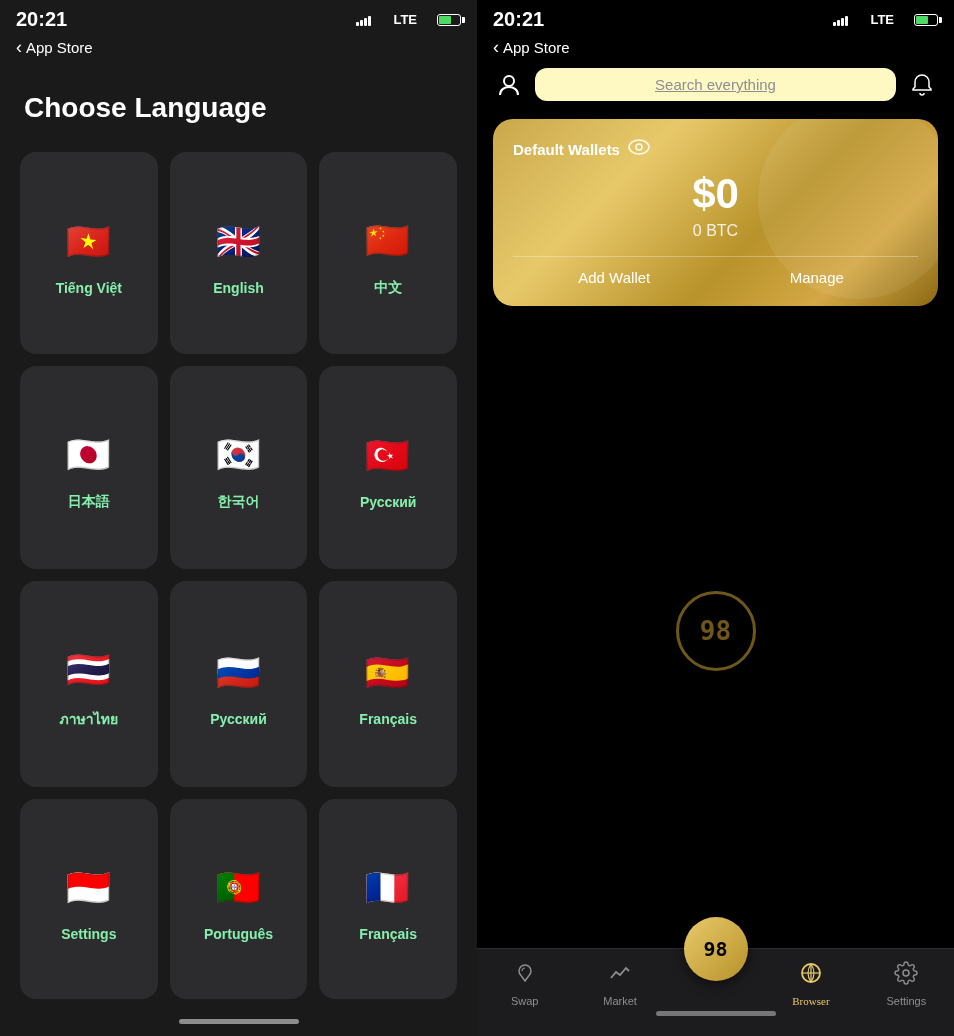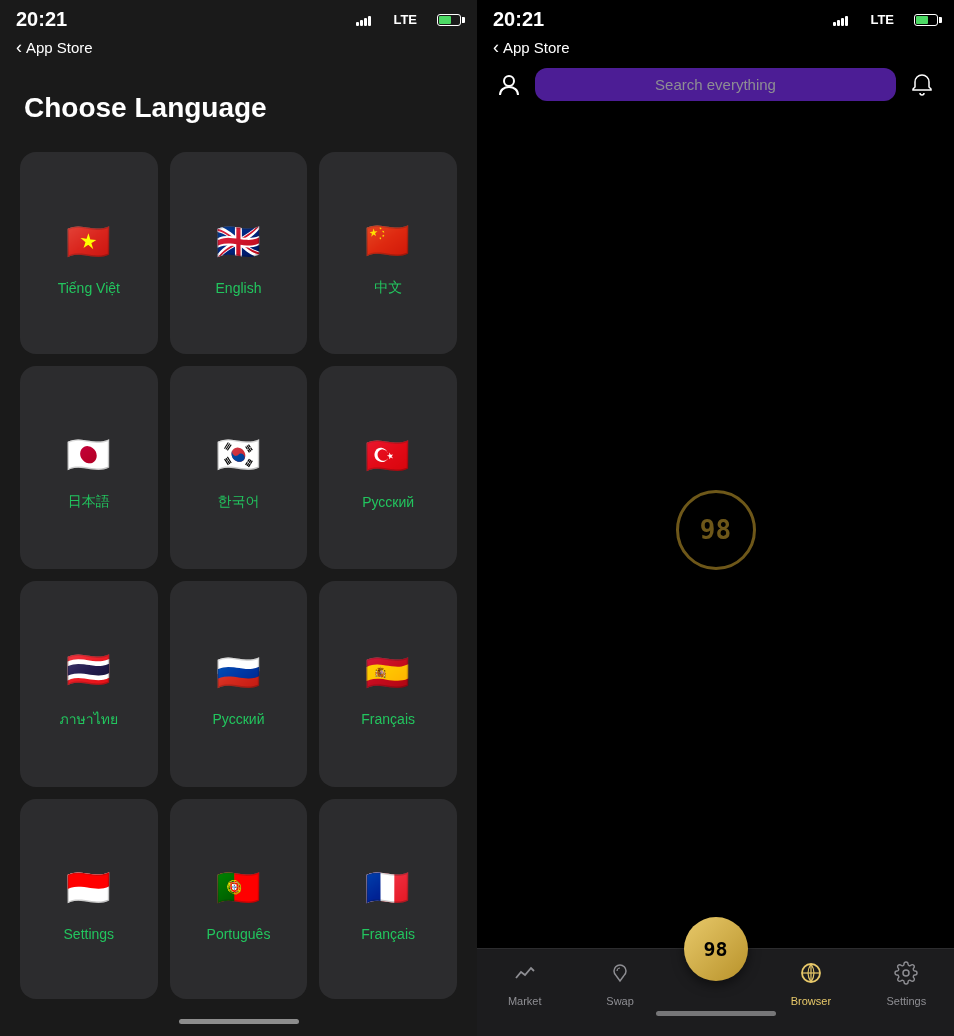--- a/index.html
+++ b/index.html
@@ -85,23 +85,24 @@
       height: 56px;
       border-radius: 50%;
       overflow: hidden;
       display: flex;
       align-items: center;
       justify-content: center;
       font-size: 36px;
     }
 
     .lang-label {
-      color: #22c55e;
+      color: #86efac;
       font-size: 14px;
       text-align: center;
+      font-weight: bold;
     }
 
     .home-indicator-left {
       width: 120px; height: 5px; background: #fff; border-radius: 3px;
       margin: 8px auto 12px;
       opacity: 0.5;
     }
 
     
     .right-panel {
@@ -137,26 +138,27 @@
     }
 
     .user-icon {
       width: 32px; height: 32px;
       display: flex; align-items: center; justify-content: center;
       color: #fff; font-size: 22px;
     }
 
     .search-bar {
       flex: 1;
-      background: #4c1d95;
+      background: #fef9c3;
       border-radius: 12px;
       padding: 8px 14px;
       color: #8e8e93;
       font-size: 15px;
       text-align: center;
+      text-decoration: underline;
     }
 
     .bell-icon {
       width: 32px; height: 32px;
       display: flex; align-items: center; justify-content: center;
       color: #fff; font-size: 22px;
     }
 
     
     .wallet-card {
@@ -414,61 +416,78 @@
       <span style="color:#8e8e93;">Search everything</span>
     </div>
     <div class="bell-icon">
       <svg width="24" height="24" viewBox="0 0 24 24" fill="none">
         <path d="M12 2C8.13 2 5 5.13 5 9v5l-2 2v1h18v-1l-2-2V9c0-3.87-3.13-7-7-7z" stroke="white" stroke-width="1.5" fill="none"></path>
         <path d="M10 20c0 1.1.9 2 2 2s2-.9 2-2" stroke="white" stroke-width="1.5" fill="none"></path>
       </svg>
     </div>
   </div>
 
+  <div class="wallet-card">
+    <div class="wallet-card-header">
+      <span style="color:#fff;font-size:15px;font-weight:600;">Default Wallets</span>
+      <span class="eye-icon">
+        <svg width="22" height="16" viewBox="0 0 22 16" fill="none">
+          <ellipse cx="11" cy="8" rx="10" ry="7" stroke="white" stroke-width="1.5"></ellipse>
+          <circle cx="11" cy="8" r="3" stroke="white" stroke-width="1.5"></circle>
+        </svg>
+      </span>
+    </div>
+    <div class="wallet-amount">$0</div>
+    <div class="wallet-btc">0 BTC</div>
+    <div class="wallet-actions">
+      <div class="wallet-action-btn">Add Wallet</div>
+      <div class="wallet-action-btn">Manage</div>
+    </div>
+  </div>
 
   <div class="middle-content">
     <div class="app-logo-center">
       <div class="logo-inner" style="font-size:26px;color:#b8922a;font-weight:900;font-family:monospace;">98</div>
     </div>
   </div>
 
   <div class="tab-bar">
     <div class="tab-center-btn">
       <div class="tab-center-logo" style="font-size:20px;color:#000;font-weight:900;font-family:monospace;">98</div>
     </div>
     <div class="tab-items">
-      <div class="tab-item">
-        <span class="tab-icon">
-          <svg width="24" height="24" viewBox="0 0 24 24" fill="none">
-            <polyline points="3,17 8,11 12,14 18,7 21,10" stroke="#8e8e93" stroke-width="1.8" fill="none"></polyline>
-          </svg>
-        </span>
-        <span class="tab-label">Market</span>
-      </div>
       <div class="tab-item">
         <span class="tab-icon">
           <svg width="24" height="24" viewBox="0 0 24 24" fill="none">
             <path d="M12 4C8.69 4 6 6.69 6 10c0 2 .94 3.8 2.4 5L12 20l3.6-5C17.06 13.8 18 12 18 10c0-3.31-2.69-6-6-6z" stroke="#8e8e93" stroke-width="1.5" fill="none"></path>
             <path d="M9 10c0-1.66 1.34-3 3-3" stroke="#8e8e93" stroke-width="1.2"></path>
           </svg>
         </span>
         <span class="tab-label">Swap</span>
+      </div>
+      <div class="tab-item">
+        <span class="tab-icon">
+          <svg width="24" height="24" viewBox="0 0 24 24" fill="none">
+            <polyline points="3,17 8,11 12,14 18,7 21,10" stroke="#8e8e93" stroke-width="1.8" fill="none"></polyline>
+          </svg>
+        </span>
+        <span class="tab-label">Market</span>
       </div>
       <div class="tab-item tab-center-space" style="visibility:hidden;"></div>
       <div class="tab-item">
         <span class="tab-icon">
           <svg width="24" height="24" viewBox="0 0 24 24" fill="none">
             <circle cx="12" cy="12" r="9" stroke="#e8c96a" stroke-width="1.8"></circle>
             <line x1="12" y1="3" x2="12" y2="21" stroke="#e8c96a" stroke-width="1.2"></line>
             <line x1="3" y1="12" x2="21" y2="12" stroke="#e8c96a" stroke-width="1.2"></line>
             <path d="M12 3c-2 3-3 5.5-3 9s1 6 3 9" stroke="#e8c96a" stroke-width="1.2" fill="none"></path>
             <path d="M12 3c2 3 3 5.5 3 9s-1 6-3 9" stroke="#e8c96a" stroke-width="1.2" fill="none"></path>
           </svg>
         </span>
-        <span class="tab-label active" style="color:#e8c96a;">Browser</span>
+        <span class="tab-label active" style="color:#e8c96a;font-family:Liberation Serif, serif;">Browser</span>
       </div>
       <div class="tab-item">
         <span class="tab-icon">
           <svg width="24" height="24" viewBox="0 0 24 24" fill="none">
             <circle cx="12" cy="12" r="3" stroke="#8e8e93" stroke-width="1.5"></circle>
             <path d="M19.4 15a1.65 1.65 0 0 0 .33 1.82l.06.06a2 2 0 0 1 0 2.83 2 2 0 0 1-2.83 0l-.06-.06a1.65 1.65 0 0 0-1.82-.33 1.65 1.65 0 0 0-1 1.51V21a2 2 0 0 1-2 2 2 2 0 0 1-2-2v-.09A1.65 1.65 0 0 0 9 19.4a1.65 1.65 0 0 0-1.82.33l-.06.06a2 2 0 0 1-2.83 0 2 2 0 0 1 0-2.83l.06-.06A1.65 1.65 0 0 0 4.68 15a1.65 1.65 0 0 0-1.51-1H3a2 2 0 0 1-2-2 2 2 0 0 1 2-2h.09A1.65 1.65 0 0 0 4.6 9a1.65 1.65 0 0 0-.33-1.82l-.06-.06a2 2 0 0 1 0-2.83 2 2 0 0 1 2.83 0l.06.06A1.65 1.65 0 0 0 9 4.68a1.65 1.65 0 0 0 1-1.51V3a2 2 0 0 1 2-2 2 2 0 0 1 2 2v.09a1.65 1.65 0 0 0 1 1.51 1.65 1.65 0 0 0 1.82-.33l.06-.06a2 2 0 0 1 2.83 0 2 2 0 0 1 0 2.83l-.06.06A1.65 1.65 0 0 0 19.4 9a1.65 1.65 0 0 0 1.51 1H21a2 2 0 0 1 2 2 2 2 0 0 1-2 2h-.09a1.65 1.65 0 0 0-1.51 1z" stroke="#8e8e93" stroke-width="1.4" fill="none"></path>
           </svg>
         </span>
         <span class="tab-label">Settings</span>
       </div>

